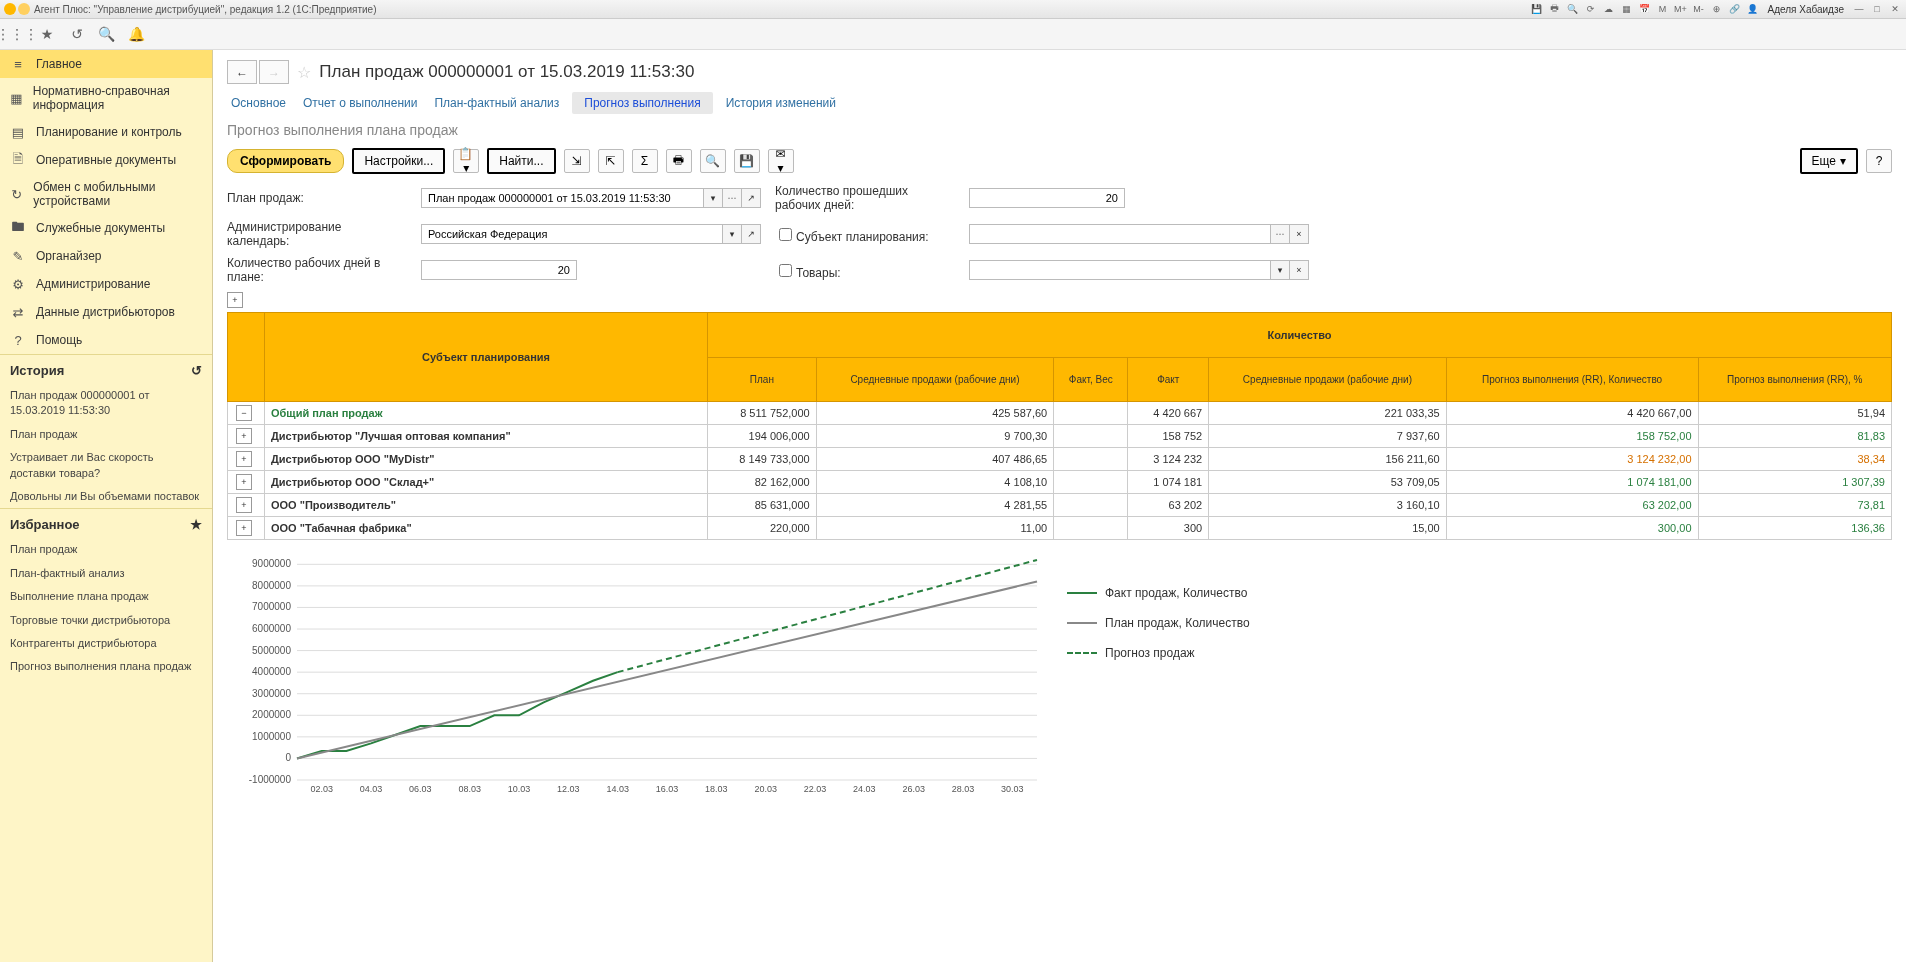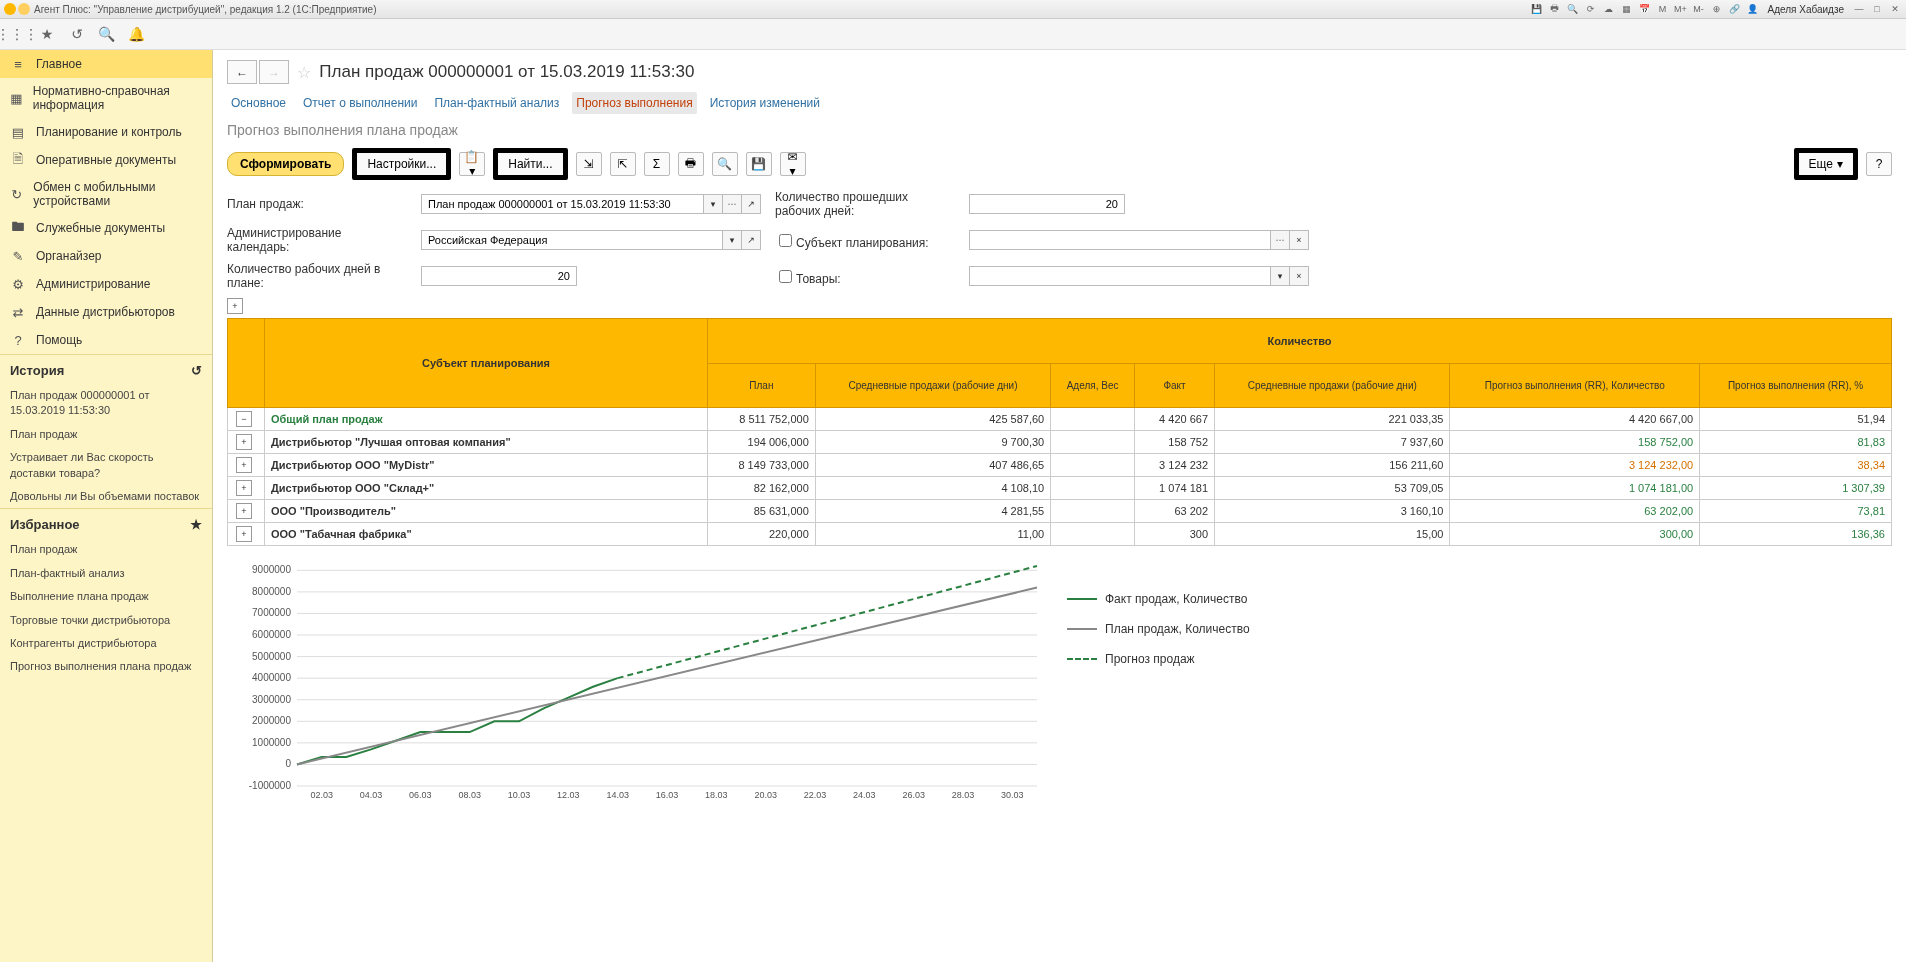--- a/index.html
+++ b/index.html
@@ -20,25 +20,25 @@
 .sec-hdr{padding:8px 10px 6px;font-weight:bold;font-size:13px;display:flex;justify-content:space-between;align-items:center;border-top:1px solid #e5d88f}
 .hist-item{padding:4px 10px;font-size:11px;color:#444;cursor:pointer;line-height:1.4}
 .content{flex:1;display:flex;flex-direction:column;overflow:hidden}
 .doc-header{padding:10px 14px 4px;display:flex;align-items:center;gap:8px}
 .nav-arrows{display:flex;gap:2px}
 .nav-arrow{width:28px;height:22px;border:1px solid #bbb;background:#fafafa;display:flex;align-items:center;justify-content:center;cursor:pointer;font-size:12px}
 .doc-title{font-size:17px;color:#333}
 .star{color:#ccc;font-size:16px;cursor:pointer}
 .tabs{display:flex;padding:4px 14px 0;gap:9px;font-size:12px}
 .tab{padding:4px 4px;cursor:pointer;color:#3171a3}
-.tab.active{background:#e8e8e8;color:#c2410c;border-radius:2px;padding:4px 4px}
+.tab.active{background:#e8e8e8;color:#1d4ed8;border-radius:2px;padding:4px 12px}
 .subtitle{padding:8px 14px 4px;font-size:14px;color:#888}
 .cmd-bar{padding:6px 14px;display:flex;align-items:center;gap:8px}
 .btn-yellow{background:#ffe070;border:1px solid #d5b330;padding:4px 12px;font-size:12px;font-weight:bold;cursor:pointer;border-radius:10px}
-.btn{background:#fafafa;border:5px solid #000000;padding:4px 10px;font-size:12px;cursor:pointer;border-radius:2px;display:flex;align-items:center;gap:4px}
+.btn{background:#fafafa;border:2px solid #000000;padding:4px 10px;font-size:12px;cursor:pointer;border-radius:2px;display:flex;align-items:center;gap:4px}
 .btn-sm{background:#fafafa;border:1px solid #bbb;width:26px;height:24px;display:flex;align-items:center;justify-content:center;cursor:pointer;border-radius:2px;font-size:12px}
 .spacer{flex:1}
 .quick-hdr{padding:4px 14px;color:#2a8040;font-size:12px;cursor:pointer}
 .quick-hdr::before{content:"▾ ";font-size:9px}
 .filters{padding:4px 14px;display:grid;grid-template-columns:180px 340px 180px 340px;gap:8px 14px;align-items:center;font-size:12px}
 .fld{display:flex}
 .inp{flex:1;border:1px solid #bbb;padding:3px 6px;font-size:11px;background:#fff}
 .inp-btn{width:18px;border:1px solid #bbb;border-left:none;background:#f5f5f5;display:flex;align-items:center;justify-content:center;font-size:9px;cursor:pointer}
 .cb{margin-right:4px}
 .data-area{flex:1;overflow:auto;padding:4px 14px}
@@ -246,21 +246,21 @@
       <table class="grid">
         <thead>
           <tr>
             <th rowspan="2" style="width:24px"></th>
             <th rowspan="2" style="width:430px">Субъект планирования</th>
             <th colspan="7">Количество</th>
           </tr>
           <tr>
             <th class="sub">План</th>
             <th class="sub">Средневные продажи (рабочие дни)</th>
-            <th class="sub">Аделя, Вес</th>
+            <th class="sub">Факт, Вес</th>
             <th class="sub">Факт</th>
             <th class="sub">Средневные продажи (рабочие дни)</th>
             <th class="sub green">Прогноз выполнения (RR), Количество</th>
             <th class="sub green">Прогноз выполнения (RR), %</th>
           </tr>
         </thead>
         <tbody id="tbody">
             <tr>
               <td class="exp-col"><span class="expand-box">−</span></td>
   <td class="green bold">Общий план продаж</td>

